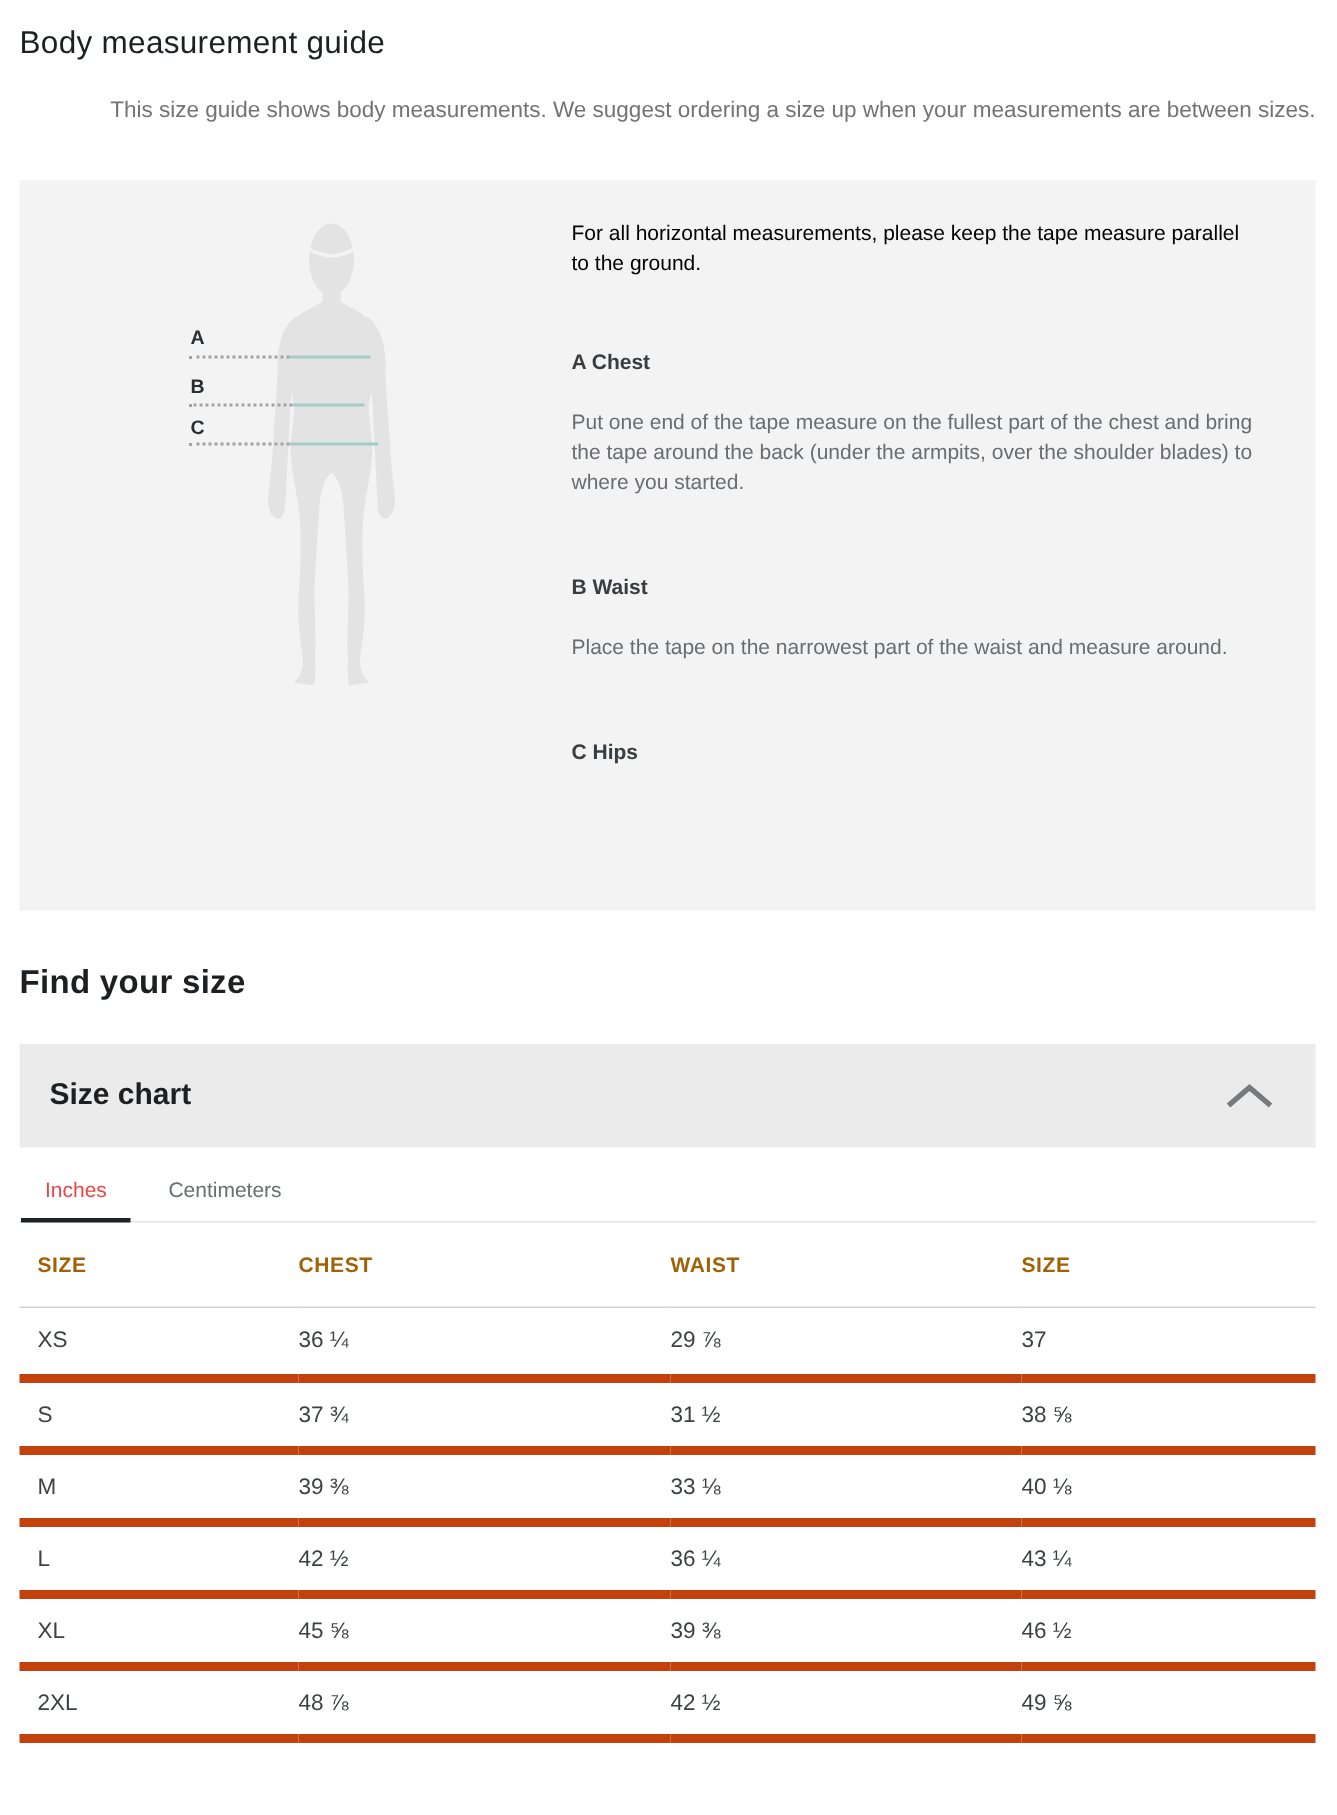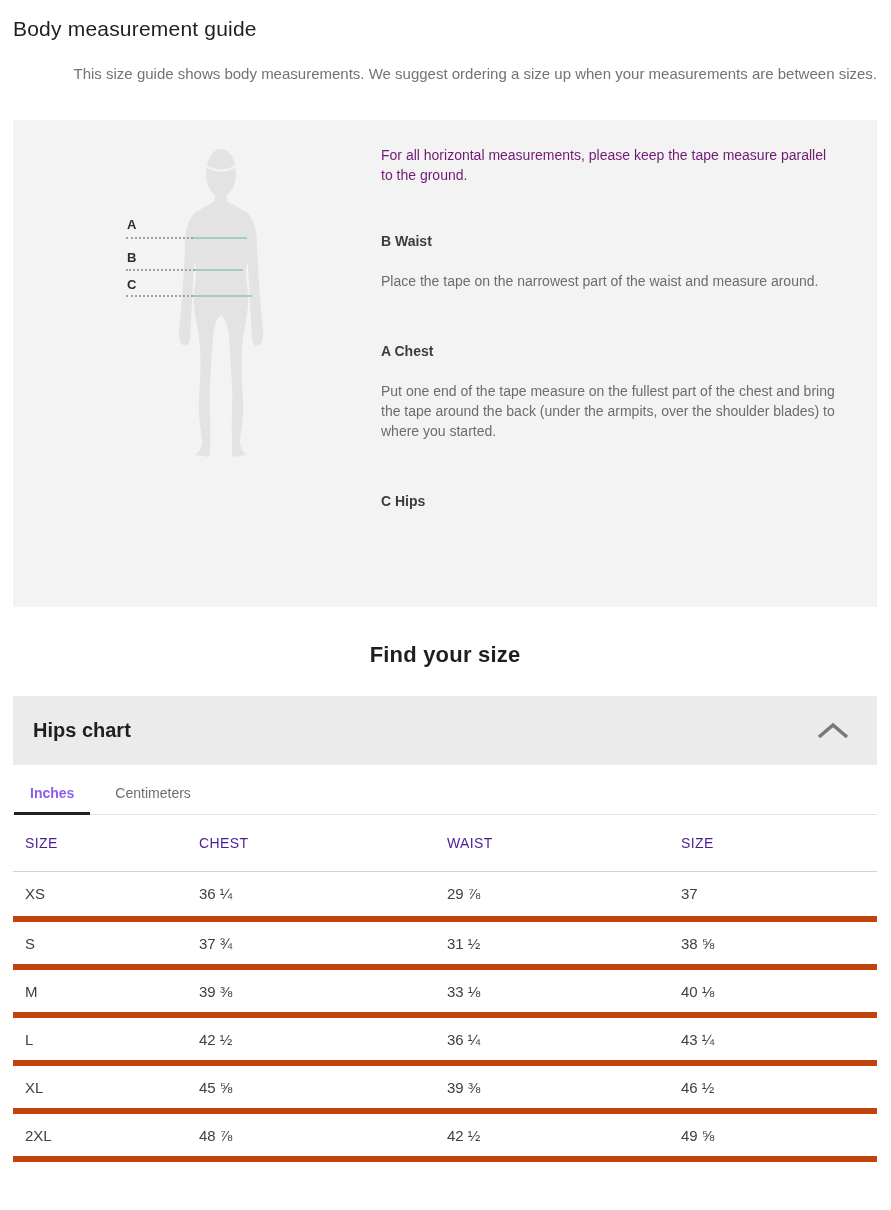--- a/index.html
+++ b/index.html
@@ -21,56 +21,56 @@
   .figure-area { position:relative; width:368px; flex:0 0 368px; }
   .figure-area svg.silhouette { position:absolute; left:163px; top:27px; }
   .marker-label {
     position:absolute; font-size:13px; font-weight:700; color:#2b2e30; letter-spacing:.5px;
   }
   .marker-line { position:absolute; display:flex; align-items:center; height:3px; }
   .marker-line .dotted { border-top:2px dotted #a3a3a3; height:0; }
   .marker-line .tape { height:2px; background:#a5cbc5; }
 
   .guide-text { flex:1; padding:25px 38px 20px 0; }
-  .guide-intro { font-size:14px; line-height:20px; color:#701a75; margin-bottom:48px; }
+  .guide-intro { font-size:14px; line-height:20px; color:#000000; margin-bottom:48px; }
   .guide-section { margin-bottom:52px; }
   .guide-section:last-child { margin-bottom:0; }
   .guide-section h3 { font-size:14px; font-weight:700; color:#3a3d3f; margin-bottom:22px; }
   .guide-section p { font-size:14px; line-height:20px; color:#696d70; }
 
   
-  h2.find-size-heading { margin-top:35px; font-size:22px; font-weight:700; color:#1d2022; letter-spacing:.2px;text-align:center; }
+  h2.find-size-heading { margin-top:35px; font-size:22px; font-weight:700; color:#1d2022; letter-spacing:.2px; }
 
   
   .accordion-header {
     margin-top:28px; background:#ebebeb; height:69px;
     display:flex; align-items:center; justify-content:space-between;
     padding:0 26px 0 20px; cursor:pointer;
   }
   .accordion-header .acc-title { font-size:20px; font-weight:700; color:#1d2022; }
 
   
   .tabs { display:flex; border-bottom:1px solid #e4e4e4; margin-top:6px; padding-left:1px; }
   .tab {
     position:relative; padding:14px 16px 13px; font-size:14px; color:#6a6e71;
     cursor:pointer; margin-right:9px;
   }
-  .tab.active { color:#8b5cf6; font-weight:700; }
+  .tab.active { color:#ef4444; font-weight:400; }
   .tab.active::after {
     content:""; position:absolute; left:0; right:0; bottom:-1px; height:3px; background:#1f2224;
   }
 
   
   table.size-table { width:100%; border-collapse:collapse; table-layout:fixed; }
   table.size-table col.c1 { width:186px; }
   table.size-table col.c2 { width:248px; }
   table.size-table col.c3 { width:234px; }
   table.size-table th {
     height:56px; text-align:left; vertical-align:middle;
-    font-size:14px; font-weight:400; color:#4c1d95; letter-spacing:.4px;
+    font-size:14px; font-weight:700; color:#a16207; letter-spacing:.4px;
     border-bottom:1px solid #d2d2d2;
   }
   table.size-table td {
     height:48px; vertical-align:middle;
     font-size:15px; color:#3e4144;
     border-bottom:6px solid #c2410c;
   }
   table.size-table th:first-child, table.size-table td:first-child { padding-left:12px; }
 </style>
 </head>
@@ -114,39 +114,39 @@
       <div class="marker-line" style="left:113px; top:174px;">
         <span class="dotted" style="width:67px;"></span>
         <span class="tape" style="width:59px;"></span>
       </div>
     </div>
 
     <div class="guide-text">
       <p class="guide-intro">For all horizontal measurements, please keep the tape measure parallel to the ground.</p>
 
       <div class="guide-section">
+        <h3>A Chest</h3>
+        <p>Put one end of the tape measure on the fullest part of the chest and bring the tape around the back (under the armpits, over the shoulder blades) to where you started.</p>
+      </div>
+
+      <div class="guide-section">
         <h3>B Waist</h3>
         <p>Place the tape on the narrowest part of the waist and measure around.</p>
       </div>
 
       <div class="guide-section">
-        <h3>A Chest</h3>
-        <p>Put one end of the tape measure on the fullest part of the chest and bring the tape around the back (under the armpits, over the shoulder blades) to where you started.</p>
-      </div>
-
-      <div class="guide-section">
         <h3>C Hips</h3>
       </div>
     </div>
   </div>
 
   <h2 class="find-size-heading">Find your size</h2>
 
   <div class="accordion-header">
-    <span class="acc-title">Hips chart</span>
+    <span class="acc-title">Size chart</span>
     <svg width="36" height="20" viewBox="0 0 36 20">
       <path d="M4 16 L18 4 L32 16" stroke="#77797b" stroke-width="3.6" fill="none"></path>
     </svg>
   </div>
 
   <div class="tabs">
     <div class="tab active">Inches</div>
     <div class="tab">Centimeters</div>
   </div>
 

